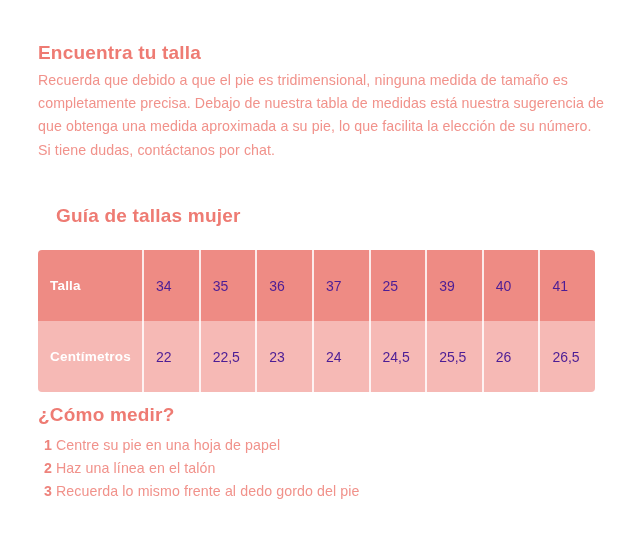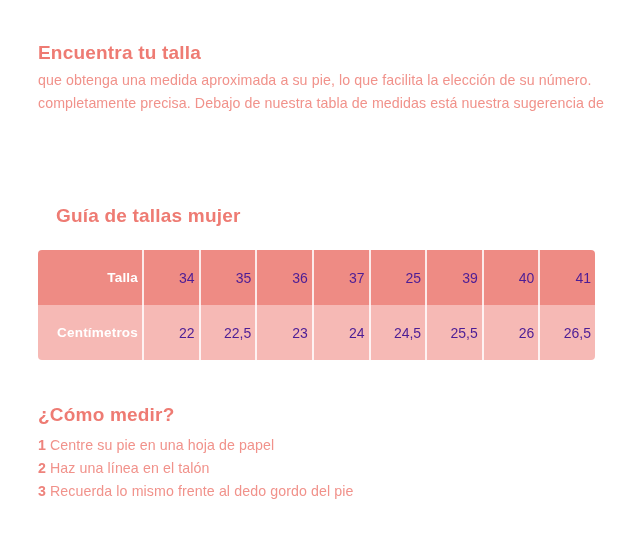--- a/index.html
+++ b/index.html
@@ -50,41 +50,41 @@
     width: 557px;
     border-collapse: separate;
     border-spacing: 0;
     table-layout: fixed;
     border-radius: 4px;
     overflow: hidden;
   }
   table.sizes col.label-col { width: 104px; }
   table.sizes td, table.sizes th {
     height: 47px;
-    padding: 4px;
-    text-align: right;
+    padding: 12px;
+    text-align: left;
     vertical-align: middle;
   }
   tr.row-talla td, tr.row-talla th { background: #ee8b84; }
   tr.row-cm td, tr.row-cm th { background: #f6b9b5; }
   table.sizes th.row-label {
     color: #ffffff;
     font-weight: bold;
     font-size: 13.5px;
     letter-spacing: 0.2px;
   }
   table.sizes td.value-cell {
     color: #4c1d95;
     font-size: 14px;
     border-left: 2px solid rgba(255,255,255,0.82);
   }
 
   .steps {
     position: absolute;
-    left: 38px;
+    left: 44px;
     top: 434px;
     font-size: 14.2px;
     line-height: 23px;
     color: #f1928b;
     letter-spacing: 0.1px;
   }
   .steps .step-number {
     font-weight: bold;
     color: #ee837c;
     margin-right: 4px;
@@ -115,22 +115,24 @@
   }
 </style>
 </head>
 <body>
 
 <div class="page">
 
   <h2 class="heading" id="heading-find">Encuentra tu talla</h2>
 
   <div class="description">
+    <div>Recuerda que debido a que el pie es tridimensional, ninguna medida de tamaño es</div>
+    <div>completamente precisa. Debajo de nuestra tabla de medidas está nuestra sugerencia de</div>
     <div>que obtenga una medida aproximada a su pie, lo que facilita la elección de su número.</div>
-    <div>completamente precisa. Debajo de nuestra tabla de medidas está nuestra sugerencia de</div>
+    <div>Si tiene dudas, contáctanos por chat.</div>
   </div>
 
   <h2 class="heading" id="heading-guide">Guía de tallas mujer</h2>
 
   <table class="sizes">
     <colgroup>
       <col class="label-col">
       <col>
         <col>
         <col>

